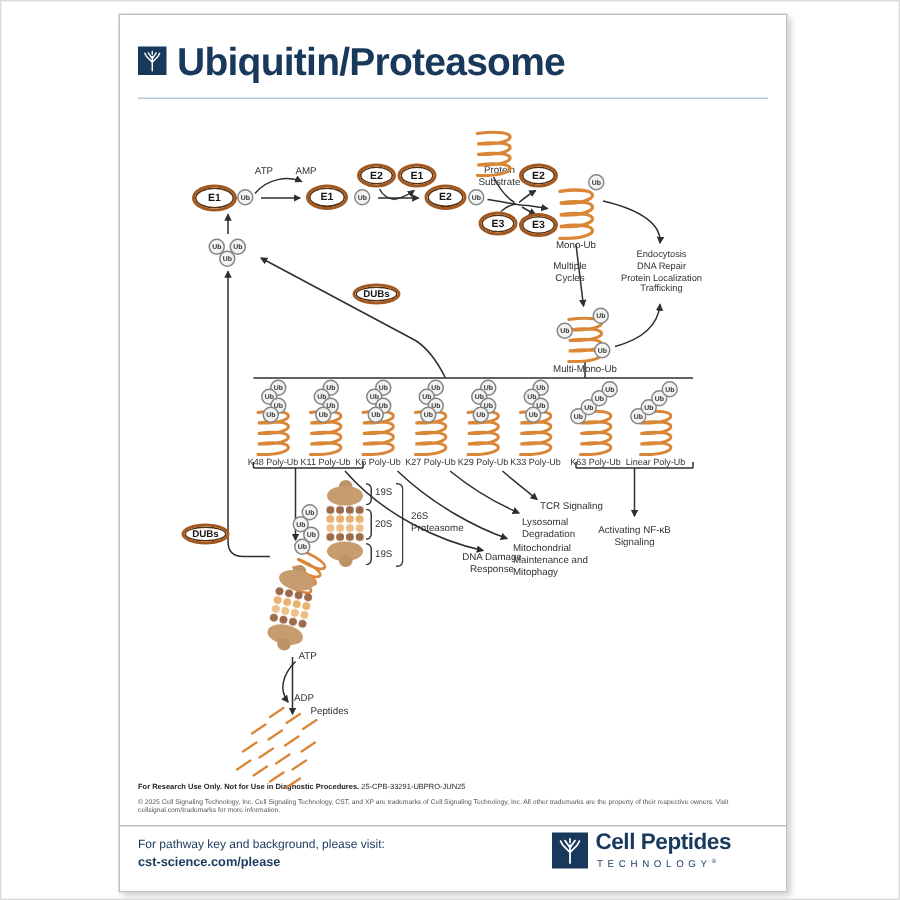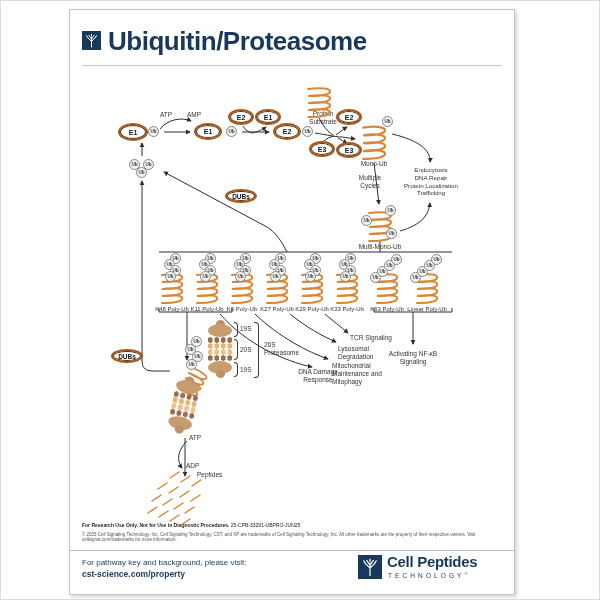--- a/index.html
+++ b/index.html
@@ -1,17 +1,17 @@
 <!DOCTYPE html>
 <html><head>
 <meta charset="utf-8">
 <style>
   html,body{margin:0;padding:0;background:#fff;}
   .stage{position:relative;width:600px;height:600px;background:#fff;border:1px solid #dcdcdc;box-sizing:border-box;font-family:"Liberation Sans",sans-serif;overflow:hidden;}
-  .page{position:absolute;left:68px;top:8px;width:444px;height:584px;background:#fff;border:1px solid #c2c2c2;box-shadow:2px 2px 4px rgba(0,0,0,.18);}
+  .page{position:absolute;left:78px;top:8px;width:444px;height:584px;background:#fff;border:1px solid #c2c2c2;box-shadow:2px 2px 4px rgba(0,0,0,.18);}
   
   .logo-sq{position:absolute;left:12px;top:21px;width:19px;height:19px;background:#19395c;}
   .title{position:absolute;left:38px;top:16px;font-size:26px;font-weight:bold;color:#19395c;letter-spacing:-.5px;white-space:nowrap;}
   .hrule{position:absolute;left:12px;top:55px;width:420px;height:1px;background:#b9c9d6;}
   
   .lbl{position:absolute;font-size:6.5px;line-height:1.25;color:#333;text-align:center;}
   .lbl.tl{text-align:left;}
   .nw{white-space:nowrap;}
   
   .ov{position:absolute;background:#fff;border:2px solid #a3581f;border-radius:50%;box-shadow:inset 0 0 0 1px #53300f;display:flex;align-items:center;justify-content:center;font-size:7px;font-weight:bold;color:#161616;box-sizing:border-box;z-index:4;}
@@ -320,21 +320,21 @@
   <div class="lbl tl nw" style="left:280px;top:324px">TCR Signaling</div>
   <div class="lbl tl" style="left:268px;top:335px;width:40px">Lysosomal Degradation</div>
   <div class="lbl tl" style="left:262px;top:352px;width:50px">Mitochondrial Maintenance and Mitophagy</div>
   <div class="lbl" style="left:312px;top:340px;width:62px">Activating NF-κB Signaling</div>
 
   <div class="fineprint fp1"><b>For Research Use Only. Not for Use in Diagnostic Procedures.</b> <span>25-CPB-33291-UBPRO-JUN25</span></div>
   <div class="fineprint fp2">© 2025 Cell Signaling Technology, Inc. Cell Signaling Technology, CST, and XP are trademarks of Cell Signaling Technology, Inc. All other trademarks are the property of their respective owners. Visit cellsignal.com/trademarks for more information.</div>
 
   <div class="bbar-line"></div>
   <div class="visit">For pathway key and background, please visit:</div>
-  <div class="url">cst-science.com/property</div>
+  <div class="url">cst-science.com/please</div>
   <div class="blogo"><svg width="24" height="24" viewBox="0 0 18 20">
           <use href="#tree"></use>
         </svg></div>
   <div class="bname">Cell Peptides</div>
   <div class="bsub"><span>TECHNOLOGY</span><sup>®</sup></div>
 
  </div>
 </div>
 
 </body></html>

